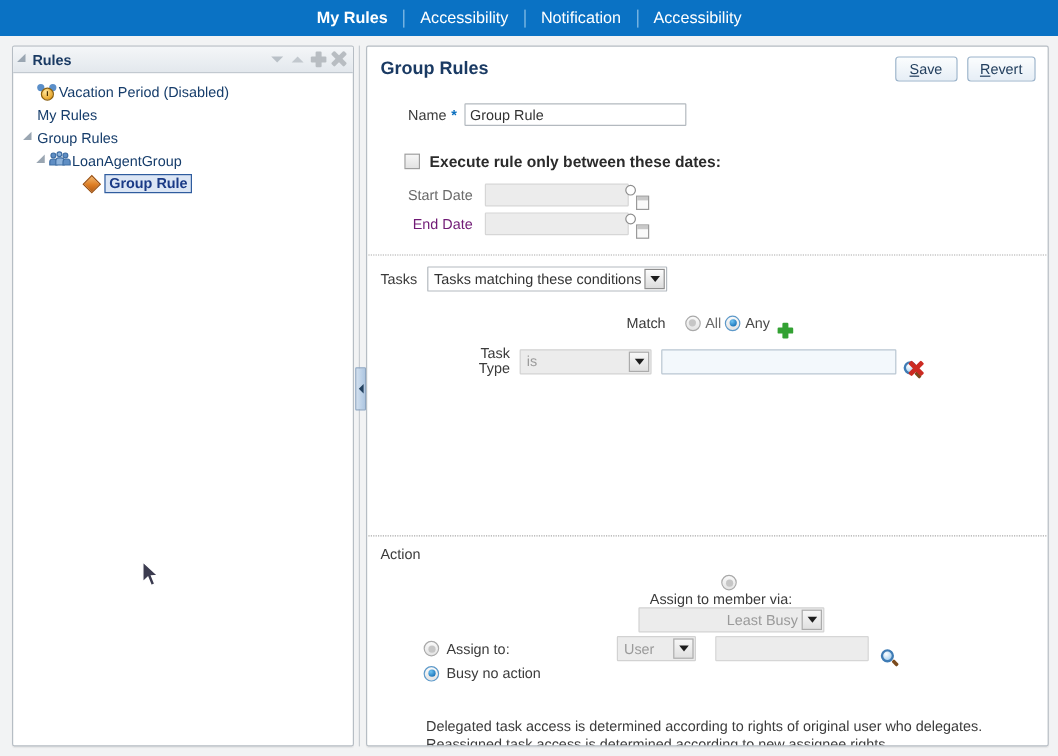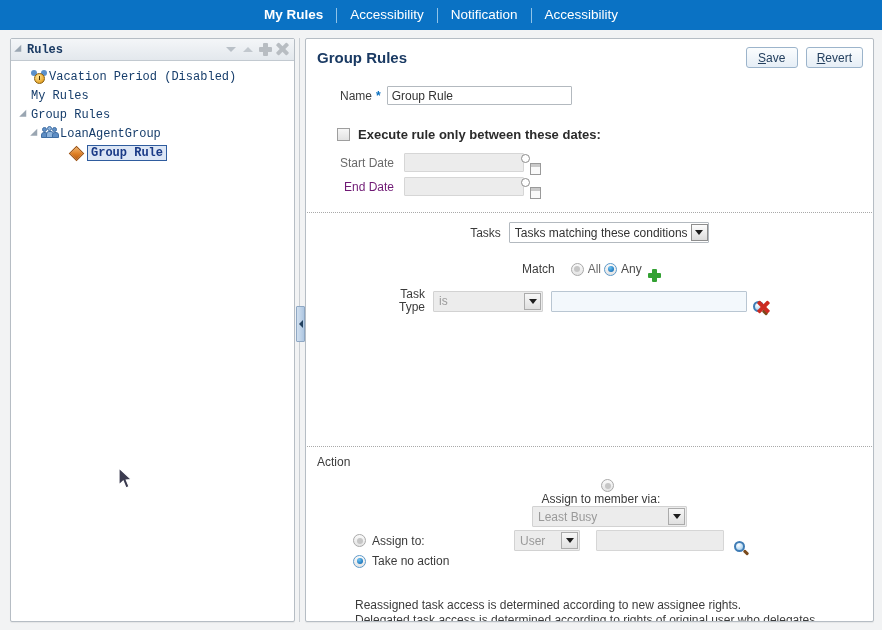--- a/index.html
+++ b/index.html
@@ -48,21 +48,20 @@
 
   
   #tree-panel {
     width: 285px;
     background: #ffffff;
     border: 1px solid #b6bdc4;
     border-radius: 2px;
     display: flex;
     flex-direction: column;
     box-shadow: 0 1px 1px rgba(0,0,0,0.06);
-    font-family: Liberation Mono, monospace;
   }
   #tree-header {
     height: 22px;
     background: linear-gradient(to bottom, #f4f6f8 0%, #e3e8ed 100%);
     border-bottom: 1px solid #c2c9d0;
     display: flex;
     align-items: center;
     padding: 0 4px 0 6px;
   }
   .disclosure-tri {
@@ -514,21 +513,21 @@
         <span style="margin-left:6px;">
           <span class="dateic"><span class="pg"></span><span class="cl"></span></span>
         </span>
       </div>
     </div>
 
     <div class="dotted-sep" style="margin-top:16px;"></div>
 
     <div style="padding:0 11px; height:224px; position:relative;">
 
-      <div class="row" style="margin-top:9px;justify-content:center;">
+      <div class="row" style="margin-top:9px;">
         <span class="fld-label">Tasks</span>
         <span class="selectbox" style="width:200px; margin-left:8px;">
           <span class="sv">Tasks matching these conditions</span>
           <span class="sel-arrow">
               <span class="caret"></span>
             </span>
         </span>
       </div>
 
       <div class="row" style="margin-top:19px; padding-left:205px;">
@@ -558,21 +557,21 @@
     </div>
 
     <div class="dotted-sep"></div>
 
     <div style="padding:0 11px;">
       <div style="margin-top:8px; color:#3b3b3b;">Action</div>
 
       <div class="row" style="margin-top:10px; padding-left:36px;flex-direction:column;">
         <span class="radio dim"></span>
         <span style="margin-left:6px; width:138px; color:#3b3b3b;">Assign to member via:</span>
-        <span class="selectbox disabled" style="width:155px; margin-left:4px;">
+        <span class="selectbox disabled" style="width:155px; margin-left:4px;text-align:right;">
           <span class="sv">Least Busy</span>
           <span class="sel-arrow">
               <span class="caret"></span>
             </span>
         </span>
       </div>
 
       <div class="row" style="margin-top:3px; padding-left:36px;">
         <span class="radio dim"></span>
         <span style="margin-left:6px; width:138px; color:#3b3b3b;">Assign to:</span>
@@ -583,23 +582,23 @@
             </span>
         </span>
         <input class="txtinput disabled" style="width: 128px; height: 21px; margin-left: 16px;" type="text" disabled="" value="">
         <span style="margin-left:10px;">
           <span class="mag"><span class="lens"></span><span class="hdl"></span></span>
         </span>
       </div>
 
       <div class="row" style="margin-top:3px; padding-left:36px;">
         <span class="radio on"></span>
-        <span style="margin-left:6px; color:#3b3b3b;">Take no action</span>
+        <span style="margin-left:6px; color:#3b3b3b;">Busy no action</span>
       </div>
 
       <div style="margin-top:30px; padding-left:38px;">
+        <div class="hint">Delegated task access is determined according to rights of original user who delegates.</div>
         <div class="hint">Reassigned task access is determined according to new assignee rights.</div>
-        <div class="hint">Delegated task access is determined according to rights of original user who delegates.</div>
       </div>
     </div>
 
   </div>
 </div>
 
 </body></html>

